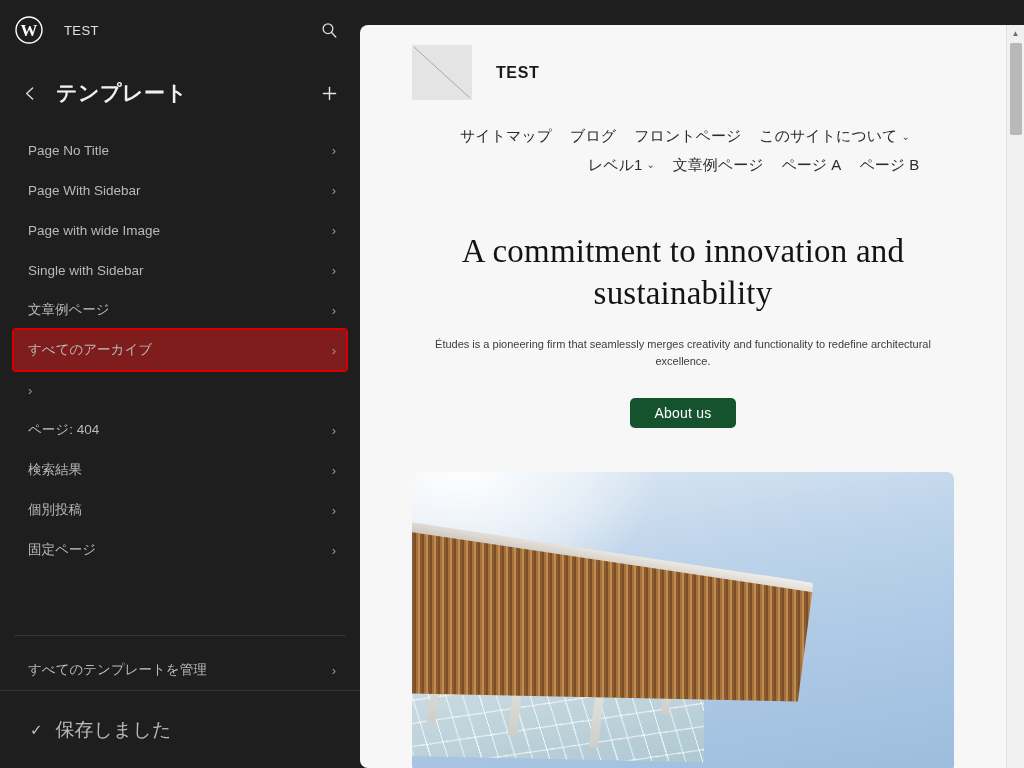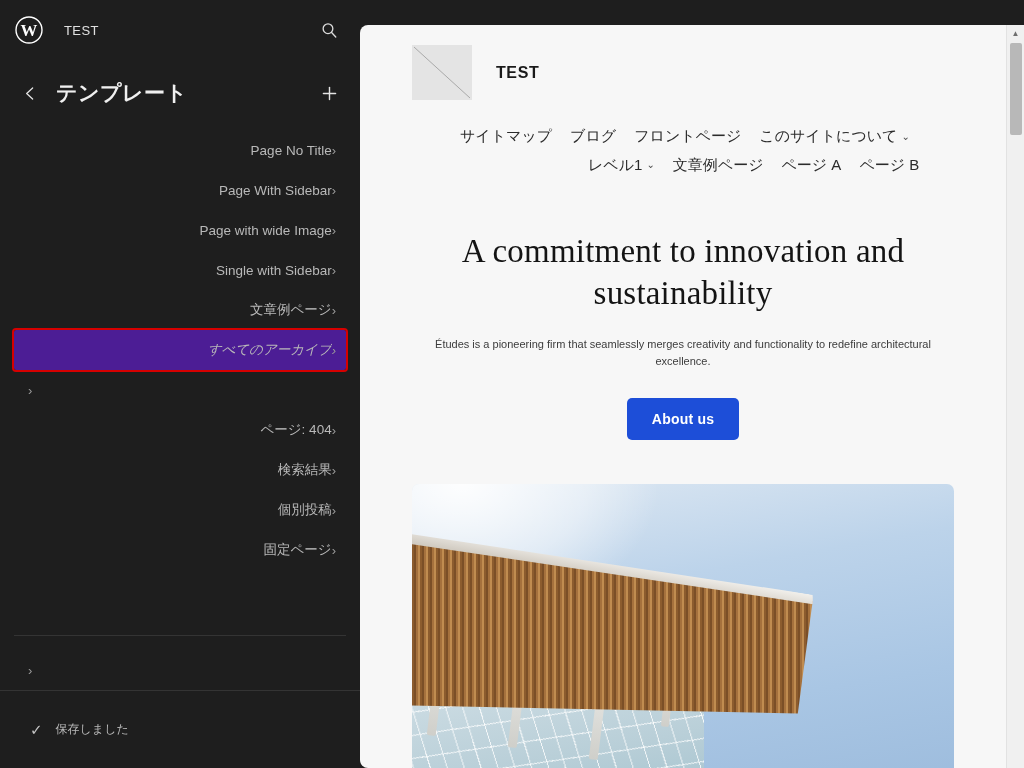--- a/index.html
+++ b/index.html
@@ -65,29 +65,27 @@
 
   .tpl-item {
     position: relative;
     height: 40px;
     margin: 0 14px;
     display: flex; align-items: center;
     padding: 0 10px 0 14px;
     color: #b9b9b9;
     font-size: 13.5px;
     border-radius: 2px;
-    text-align: right;
   }
   .tpl-item .label { flex: 1 1 auto; white-space: nowrap; overflow: hidden; }
   .tpl-item .chev { color: #9a9a9a; font-size: 13px; flex: 0 0 auto; }
   .tpl-item.highlighted {
     outline: 2px solid #d60000;
     outline-offset: 0;
-    background: #4c1d95;
-    font-style: italic;
+    background: #7f1d1d;
   }
 
   .sb-divider {
     height: 1px; background: #343434;
     margin: 12px 14px 0 14px;
   }
 
   .manage-row {
     height: 40px; margin: 14px 14px 0 14px;
     display: flex; align-items: center;
@@ -97,21 +95,21 @@
   .manage-row .label { flex: 1 1 auto; }
   .manage-row .chev { color: #9a9a9a; font-size: 13px; }
 
   .sb-footer {
     flex: 0 0 78px; height: 78px;
     border-top: 1px solid #343434;
     display: flex; align-items: center;
     padding-left: 30px;
   }
   .saved-check { color: #c4c4c4; font-size: 15px; margin-right: 13px; line-height: 1; }
-  .saved-text { color: #b9b9b9; font-size: 12px; }
+  .saved-text { color: #b9b9b9; font-size: 19px; }
 
   
   #canvas-area {
     flex: 1 1 auto; position: relative; background: #1e1e1e;
   }
   #preview-frame {
     position: absolute;
     left: 0; top: 25px;
     width: 664px; height: 743px;
     background: #f7f7f7;
@@ -157,23 +155,23 @@
     line-height: 1.26; letter-spacing: .2px;
     max-width: 540px; margin: 0 auto;
   }
   .hero p {
     margin: 22px auto 0 auto; max-width: 530px;
     font-size: 11px; line-height: 1.55; color: #3c3c3c;
   }
   .btn-wrap { margin-top: 28px; }
   .about-btn {
     display: inline-block;
-    background: #1d4ed8; color: #ffffff;
-    font-size: 14px; font-weight: 700;
-    padding: 13px 25px; border-radius: 5px;
+    background: #14532d; color: #ffffff;
+    font-size: 14px; font-weight: 400;
+    padding: 7px 25px; border-radius: 5px;
     letter-spacing: .2px;
   }
 
   
   .photo-wrap { padding: 44px 52px 0 52px; }
   .photo {
     width: 100%; height: 300px;
     border-radius: 7px; overflow: hidden;
     position: relative;
     background: linear-gradient(170deg, #dfe9f3 0%, #bcd3ea 35%, #a9c6e4 70%, #9dbcdd 100%);
@@ -336,20 +334,21 @@
         </div>
         <div class="tpl-item">
           <span class="label">固定ページ</span>
           <span class="chev">›</span>
         </div>
       </div>
 
     <div class="sb-divider"></div>
 
     <div class="manage-row">
+      <span class="label">すべてのテンプレートを管理</span>
       <span class="chev">›</span>
     </div>
 
     <div class="sb-footer">
       <span class="saved-check">✓</span>
       <span class="saved-text">保存しました</span>
     </div>
   </aside>
 
   <section id="canvas-area">

